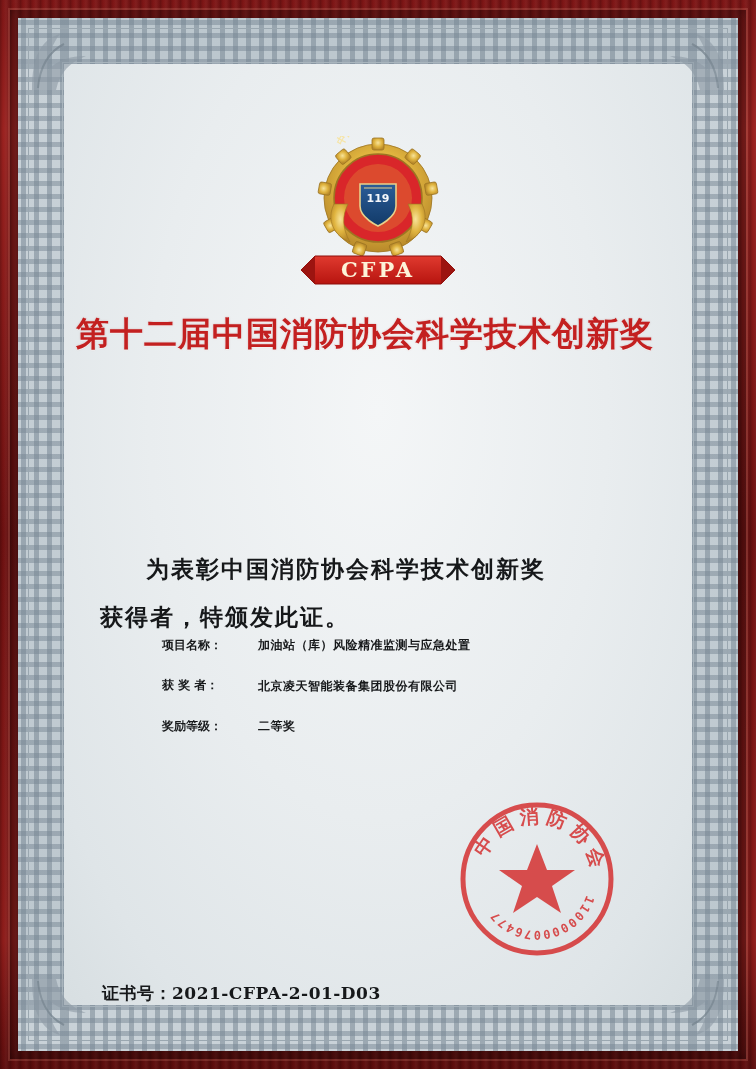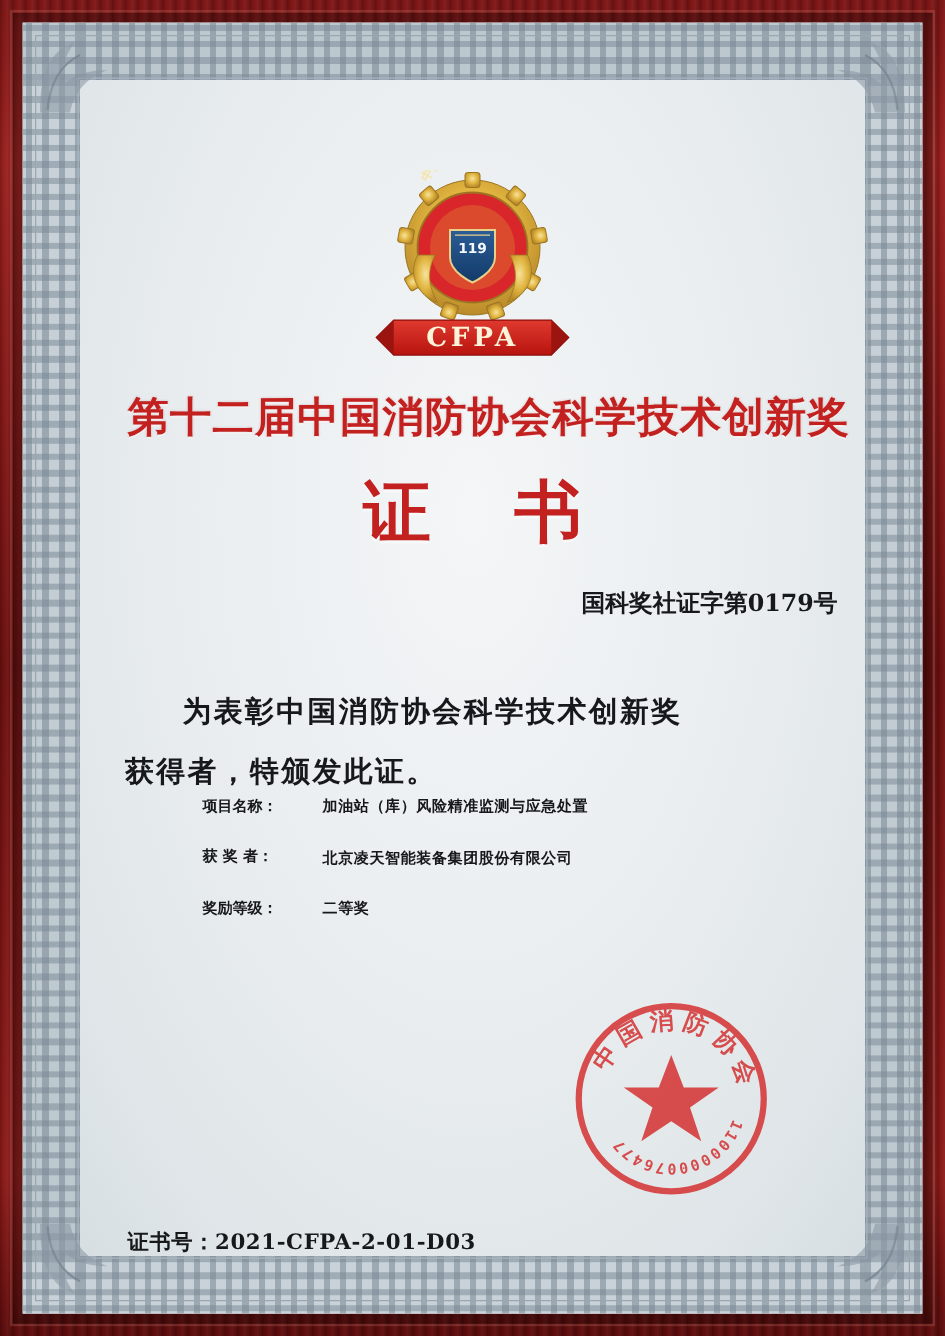--- a/index.html
+++ b/index.html
@@ -120,21 +120,21 @@
     width: 174px;
     height: 150px;
   }
 
   
   .title-main {
     position: absolute;
     top: 238px;
     left: 0;
     width: 100%;
-    text-align: right;
+    text-align: left;
     font-family: "DejaVu Serif", "Liberation Serif", serif;
     font-weight: bold;
     font-size: 33px;
     letter-spacing: 1px;
     color: #c32020;
     text-shadow: 0 1px 0 rgba(255,255,255,0.5), 0 0 2px rgba(150,0,0,0.25);
     white-space: nowrap;
   }
   .title-sub {
     position: absolute;
@@ -324,23 +324,21 @@
 
         <g>
           <path d="M24 120 L150 120 L164 134 L150 148 L24 148 L10 134 Z" fill="url(#redG)" stroke="#8d0f0b" stroke-width="1"></path>
           <path d="M24 120 L10 134 L24 148" fill="#9c1410"></path>
           <path d="M150 120 L164 134 L150 148" fill="#9c1410"></path>
           <text x="87" y="141" text-anchor="middle" font-size="21" font-weight="bold" fill="#fdf3d8" letter-spacing="3" font-family="'DejaVu Serif',serif">CFPA</text>
         </g>
       </svg>
 
       <div class="title-main">第十二届中国消防协会科学技术创新奖</div>
-      <div class="title-sub">证 书</div>
-
-      <div class="cert-number-top">国科奖社证字第0179号</div>
+
 
       <div class="body-line body-line-1">为表彰中国消防协会科学技术创新奖</div>
       <div class="body-line body-line-2">获得者，特颁发此证。</div>
 
       <div class="fields">
 
         <div class="field-row">
           <div class="field-label">项目名称：</div>
           <div class="field-value">加油站（库）风险精准监测与应急处置</div>
         </div>

